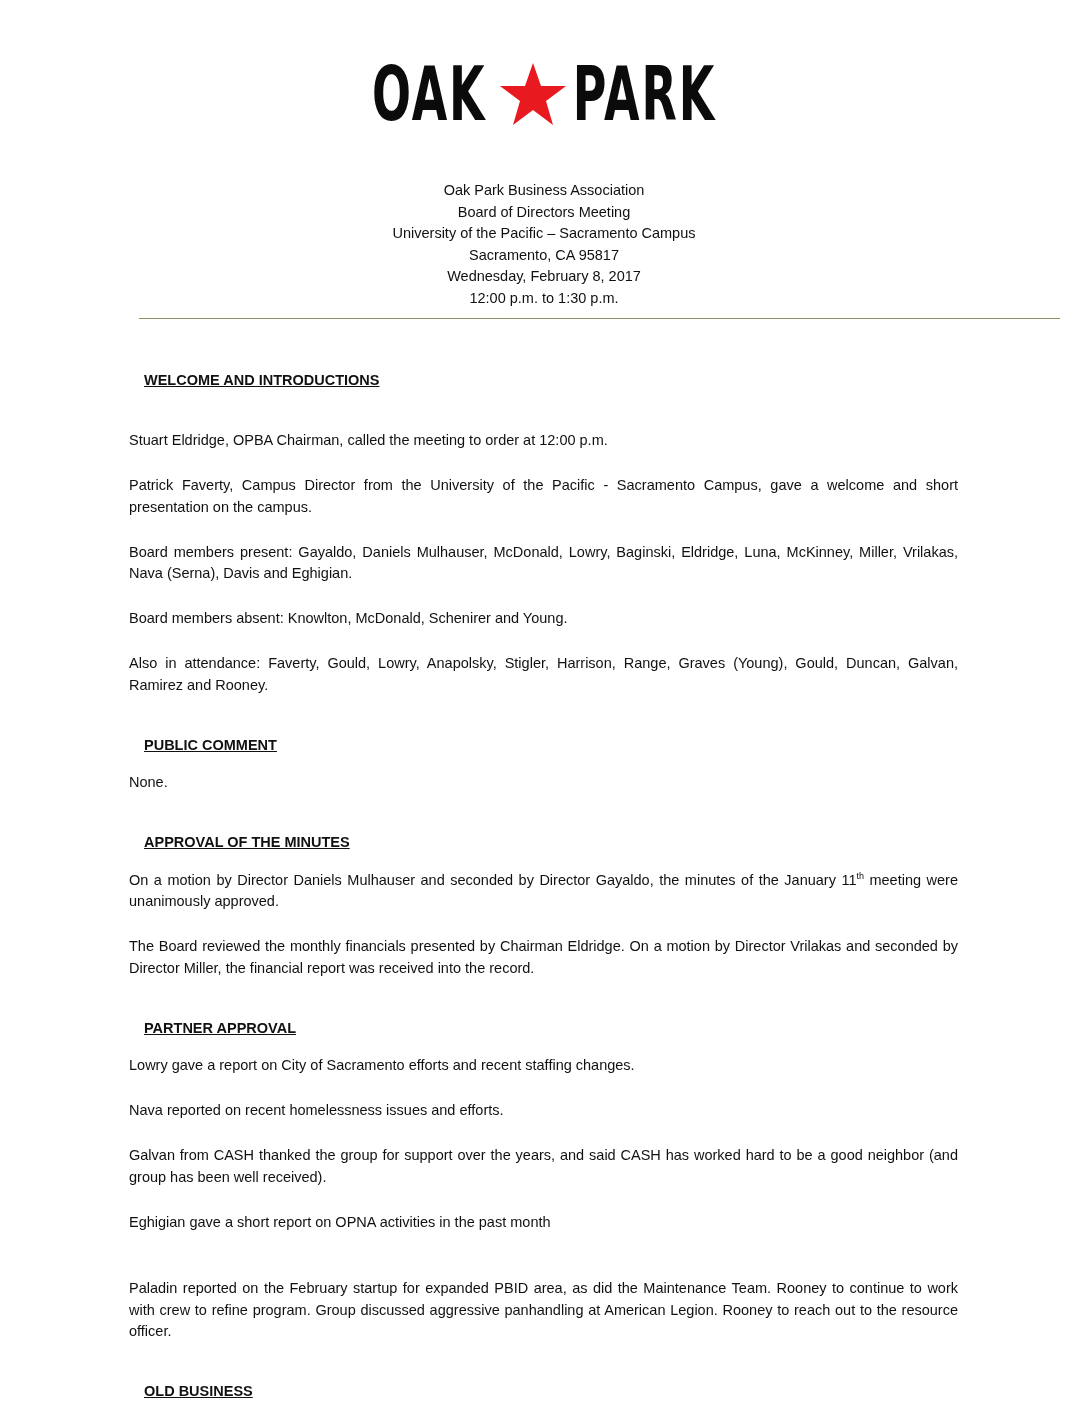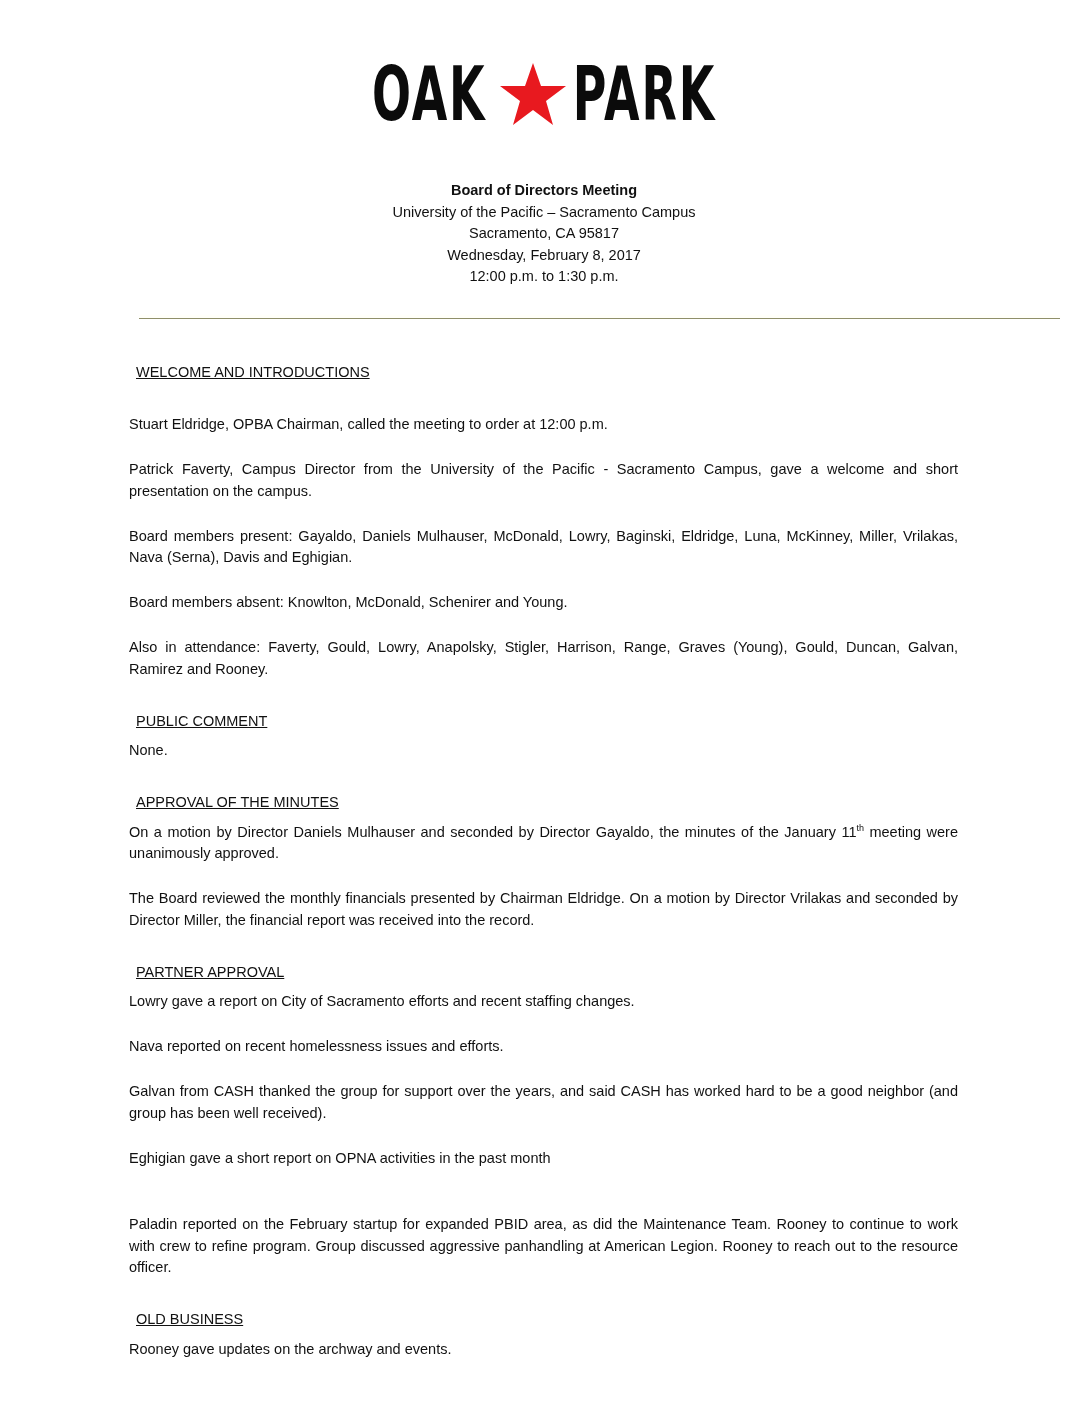--- a/index.html
+++ b/index.html
@@ -45,43 +45,43 @@
     .header-block {
       position: absolute;
       left: 0;
       top: 180px;
       width: 1088px;
       text-align: center;
       font-size: 14.5px;
       line-height: 21.5px;
       color: #111;
     }
-    .header-block .bold { font-weight: bold; }
+    .header-block .bold { font-weight: normal; }
     .rule {
       position: absolute;
       left: 139px;
       top: 318px;
       width: 921px;
       height: 1px;
       background: #8f8f6a;
       box-shadow: 0 -2px 3px #fffde8;
     }
     .content {
       position: absolute;
       left: 128px;
       top: 354px;
       width: 831px;
       font-size: 14.5px;
       line-height: 21.5px;
       color: #111;
     }
     .section-title {
-      font-weight: normal;
+      font-weight: bold;
       text-decoration: underline;
-      margin: 8px;
+      margin: 16px;
     }
     p {
       margin: 1px;
       text-align: justify;
     }
     .gap { height: 21.5px; }
     sup { font-size: 9px; line-height: 0; }
   </style>
 </head>
 <body>
@@ -90,20 +90,21 @@
   <span class="logo-word left">OAK</span>
   <span class="logo-star">
     <svg width="68" height="64" viewBox="0 0 68 64">
       <polygon points="34,1 42,24 67,24 47,39 54,63 34,48 14,63 21,39 1,24 26,24" fill="#e8191f"></polygon>
     </svg>
   </span>
   <span class="logo-word right">PARK</span>
 </div>
 
 <div class="header-block">
+  <div>Oak Park Business Association</div>
   <div class="bold">Board of Directors Meeting</div>
   <div>University of the Pacific – Sacramento Campus</div>
   <div>Sacramento, CA 95817</div>
   <div>Wednesday, February 8, 2017</div>
   <div>12:00 p.m. to 1:30 p.m.</div>
 </div>
 
 <div class="rule"></div>
 
 <div class="content">

